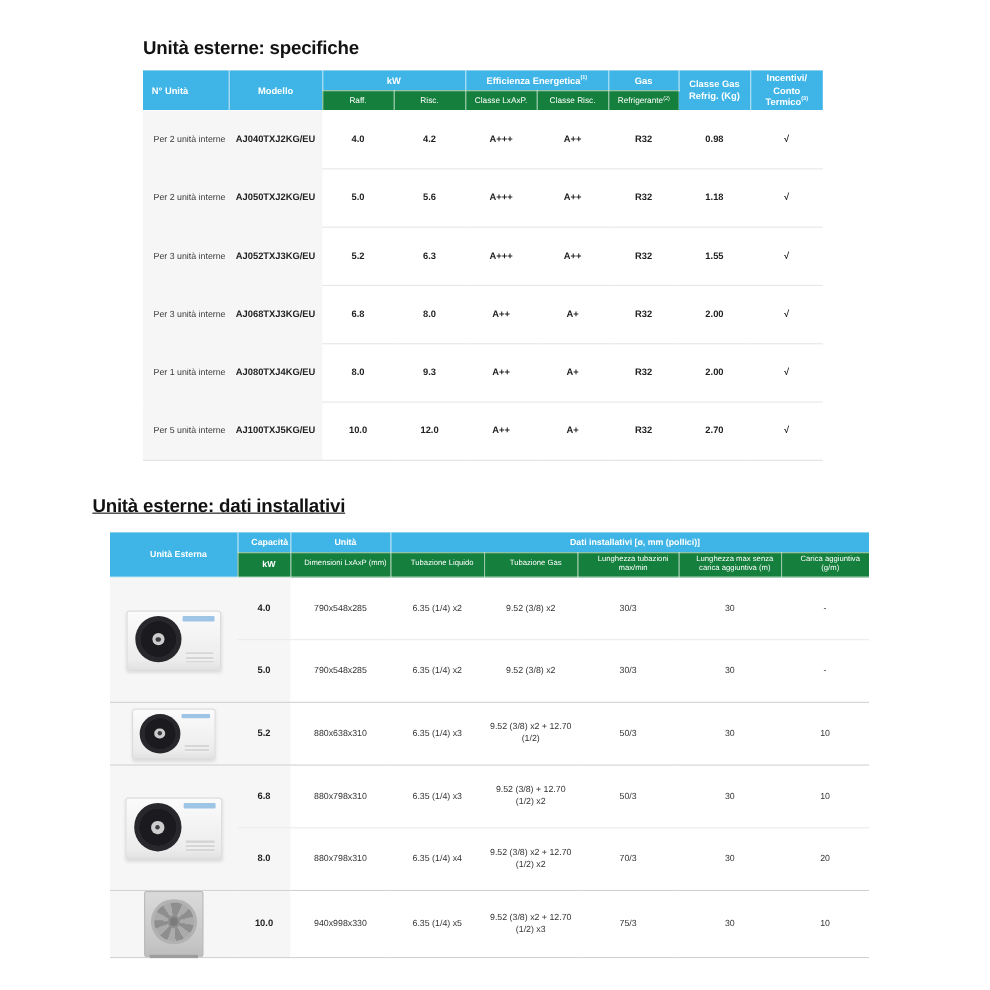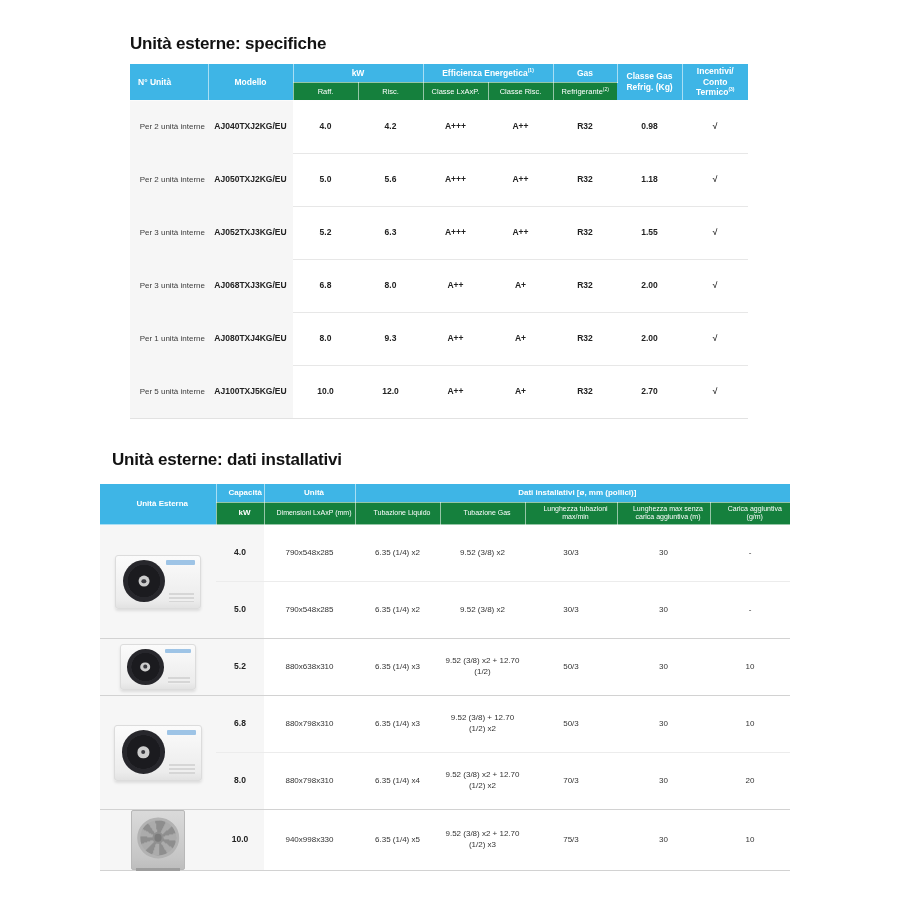--- a/index.html
+++ b/index.html
@@ -6,21 +6,21 @@
   body{
     width:900px;height:900px;position:relative;background:#ffffff;
     font-family:"Liberation Sans", sans-serif;
     -webkit-font-smoothing:antialiased;
   }
   .title{
     position:absolute;margin:0;font-size:17px;font-weight:700;color:#121212;
     letter-spacing:-0.2px;
   }
   #title-1{left:130px;top:34px;}
-  #title-2{left:112px;top:450px;}
+  #title-2{left:84px;top:450px;text-decoration:underline;}
 
   table{border-collapse:collapse;table-layout:fixed;position:absolute;}
   th,td{box-sizing:border-box;}
 
   
   th{
     color:#ffffff;text-align:center;vertical-align:middle;
     padding:2px 3px;font-weight:700;font-size:8.5px;line-height:1.25;
     border-right:1px solid rgba(255,255,255,.55);
     border-bottom:1px solid rgba(255,255,255,.55);

